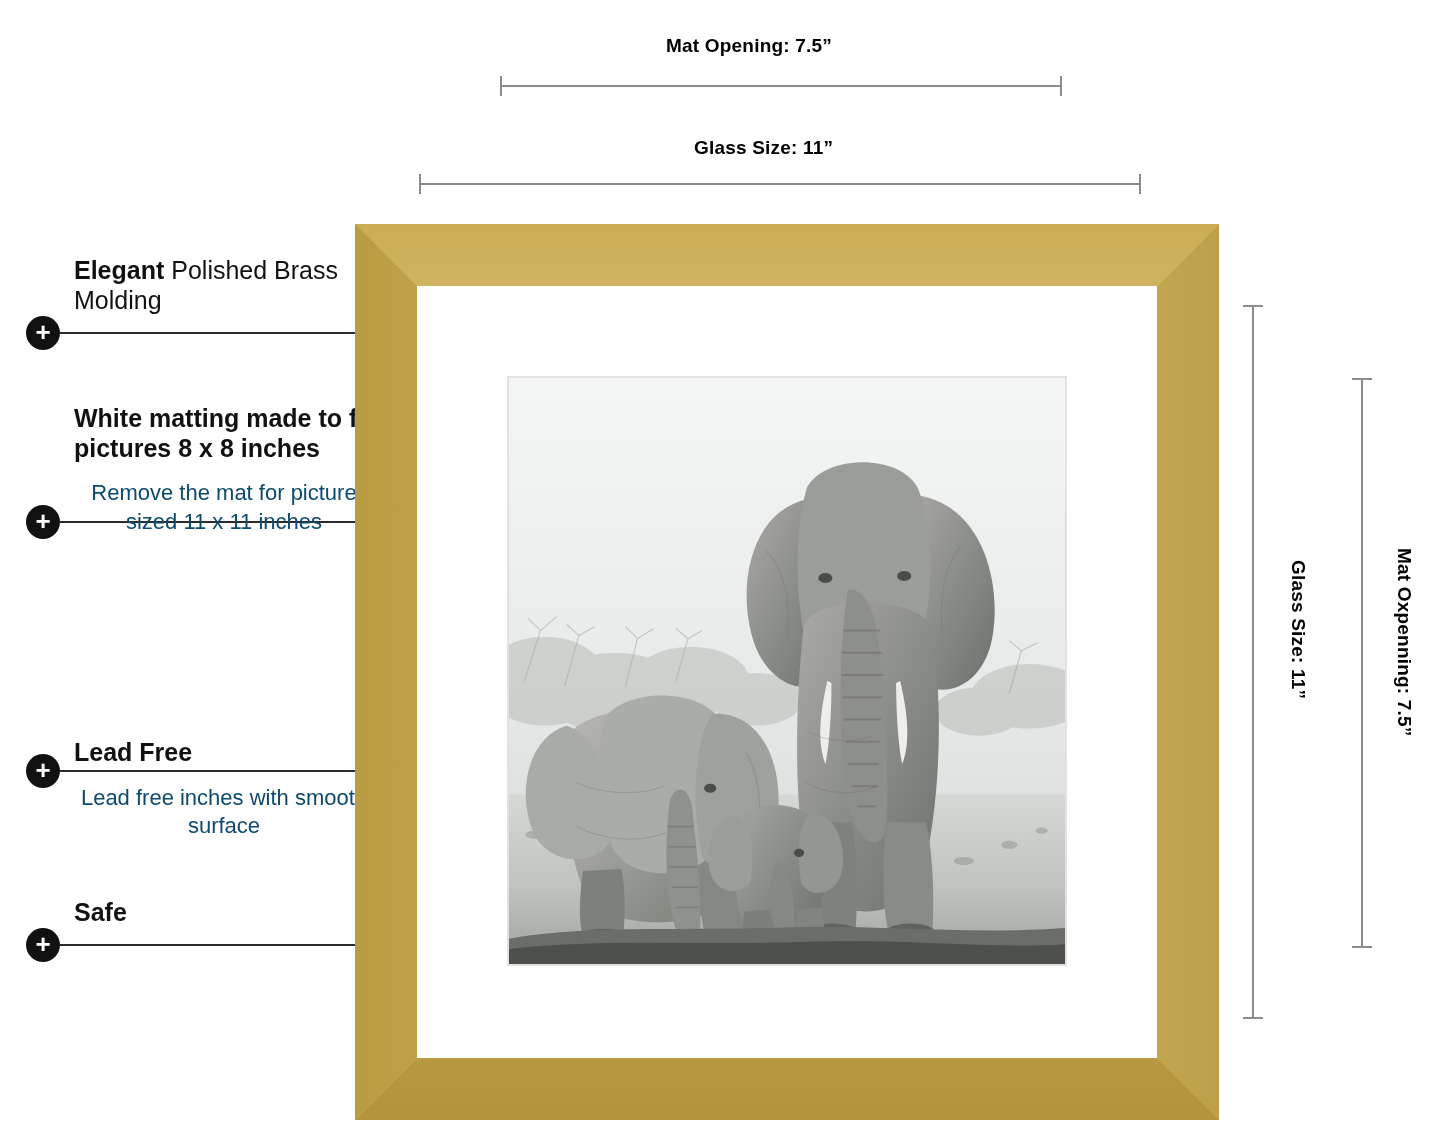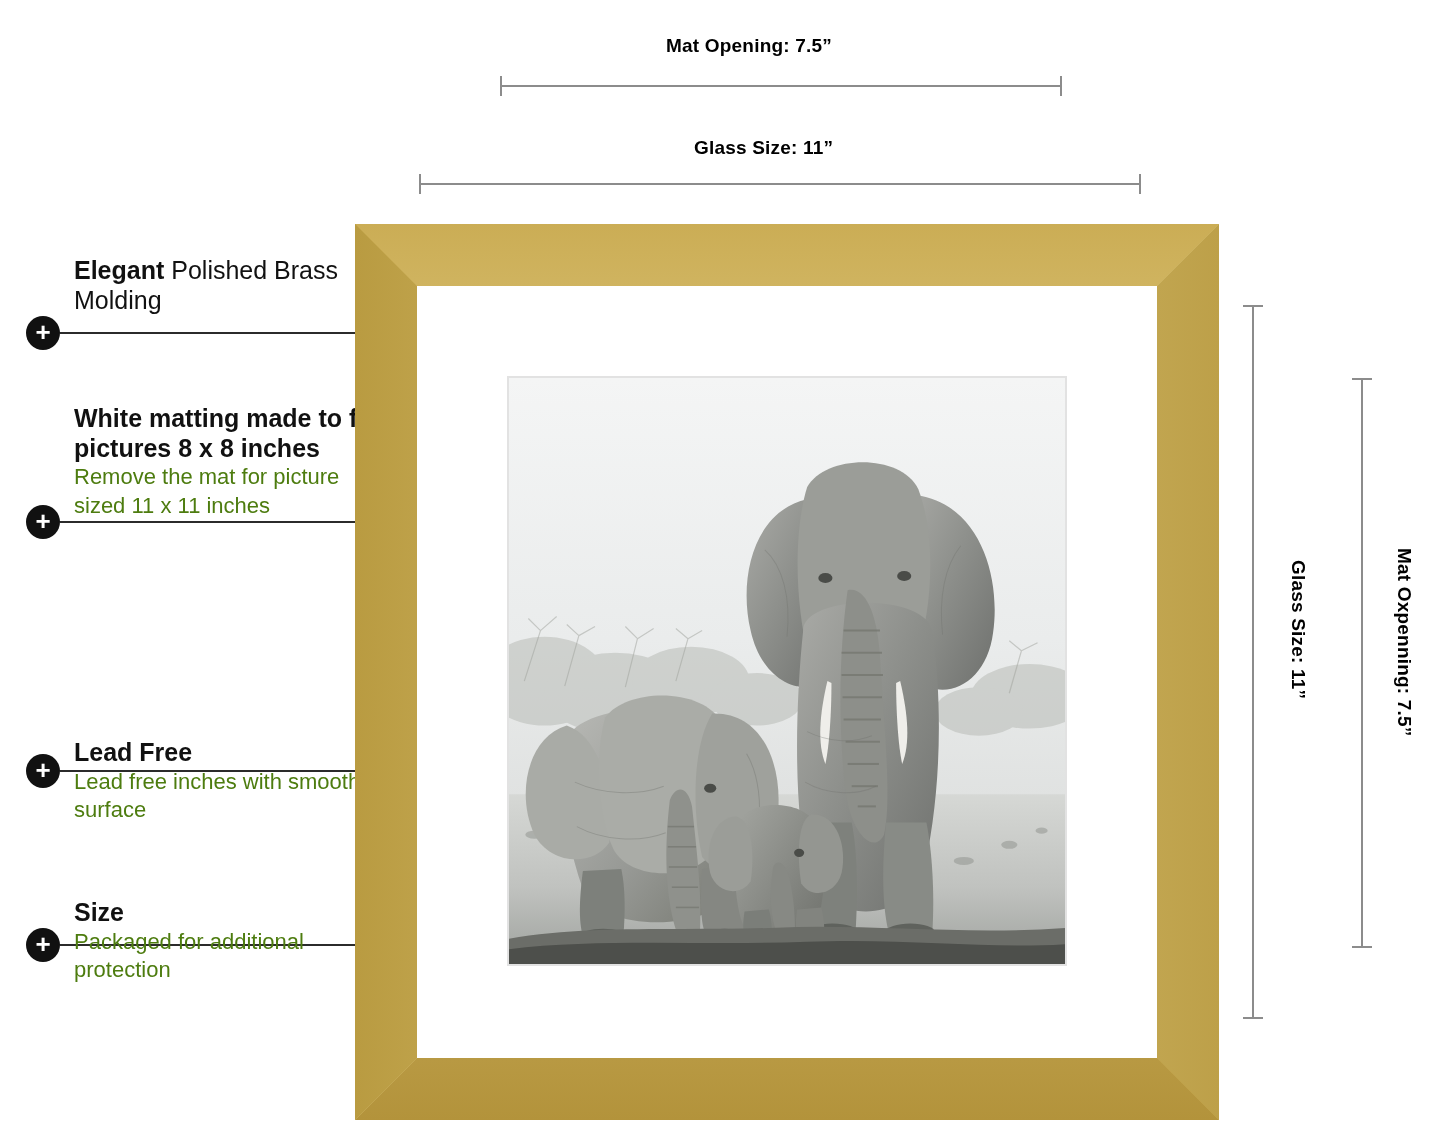--- a/index.html
+++ b/index.html
@@ -172,23 +172,24 @@
     font-size: 25px;
     font-weight: bold;
     line-height: 1.18;
     color: #111;
     margin: 0;
   }
   .c-title .light { font-weight: normal; }
   .c-sub {
     font-size: 22px;
     line-height: 1.3;
-    color: #4d7c0f;
-    margin: 0 0 0 0;
+    color: #0c4a6e;
+    margin: 16px 0 0 0;
     font-weight: normal;
+    text-align: center;
   }
 </style>
 </head>
 <body>
 
 <div class="abs dim-label nowrap" style="left:666px; top:35px;">Mat Opening: 7.5”</div>
 
 <div class="hbracket" style="left:500px; top:76px; width:562px;">
   <span class="cap left"></span>
   <span class="bar"></span>
@@ -242,22 +243,21 @@
   <div class="text" style="top:16px;">
     <p class="c-title">Lead Free</p>
     <p class="c-sub">Lead free inches with smooth surface</p>
   </div>
 </div>
 
 <div class="callout" style="top:898px;">
   <span class="bullet" style="top:30px;">+</span>
   <span class="leader" style="top:46px; width:312px;"></span>
   <div class="text" style="top:0;">
-    <p class="c-title">Size</p>
-    <p class="c-sub">Packaged for additional protection</p>
+    <p class="c-title">Safe</p>
   </div>
 </div>
 
 <div id="frame-assembly">
 
   <div class="frame-molding"></div>
   <div class="bevel">
     <span class="bev-top"></span>
     <span class="bev-left"></span>
     <span class="bev-right"></span>

